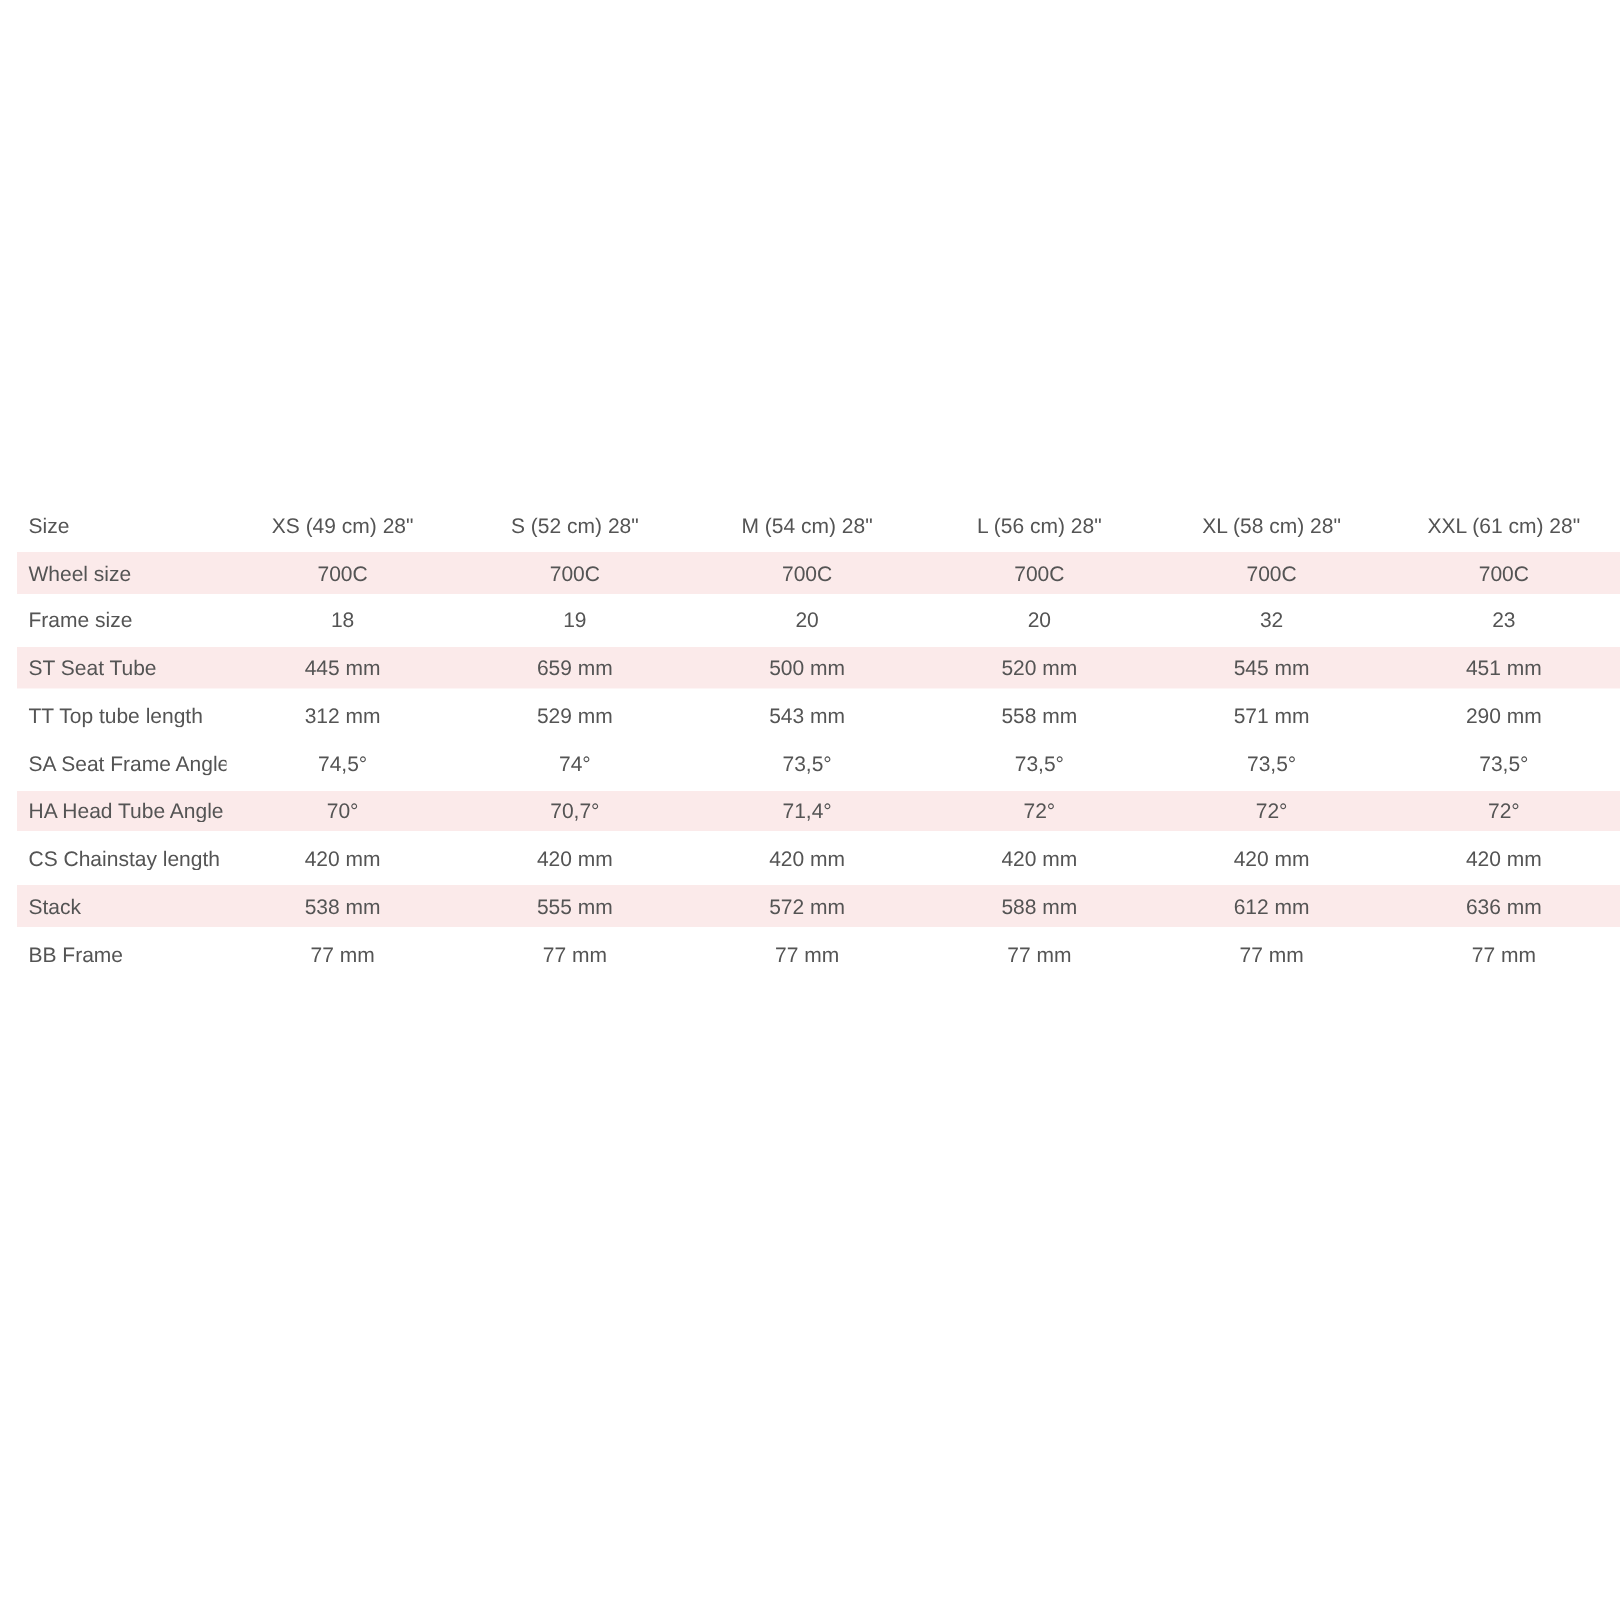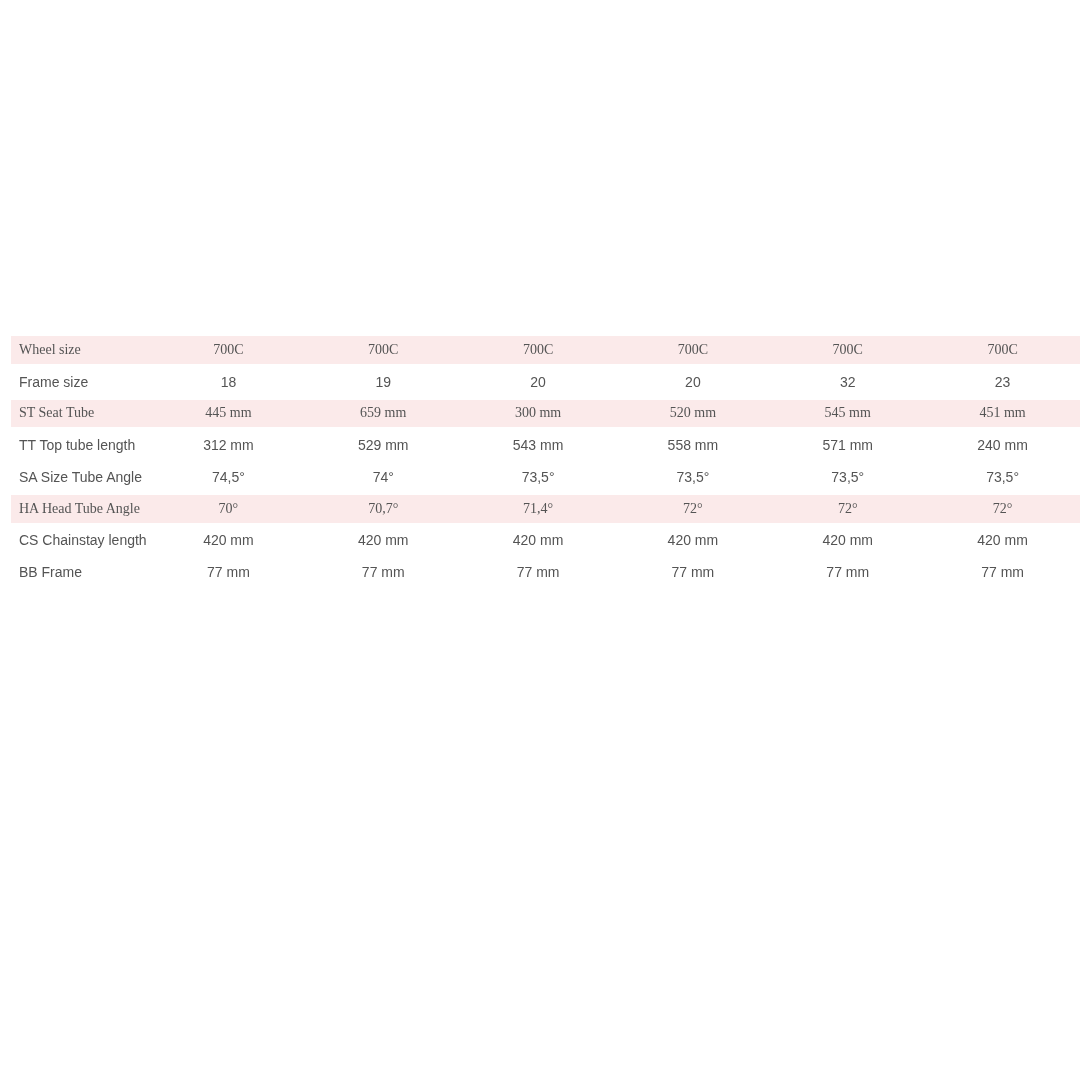--- a/index.html
+++ b/index.html
@@ -29,39 +29,47 @@
     grid-template-columns: 140px repeat(6, 1fr);
     height: 31.75px;
     align-items: center;
     background: #ffffff;
   }
   .row.striped {
     background: #fbeaea;
     border-top: 2px solid #ffffff;
     border-bottom: 2px solid #ffffff;
     background-clip: padding-box;
-    font-family: Liberation Serif, serif;
   }
   .cell {
     font-size: 14px;
     color: #545454;
     text-align: center;
     white-space: nowrap;
     overflow: hidden;
   }
   .cell.label {
     text-align: left;
     padding-left: 8px;
   }
 </style>
 </head>
 <body>
 
 <div class="page">
   <div class="geometry-table" id="geometry-table">
+    <div class="row">
+      <div class="cell label">Size</div>
+    <div class="cell">XS (49 cm) 28"</div>
+        <div class="cell">S (52 cm) 28"</div>
+        <div class="cell">M (54 cm) 28"</div>
+        <div class="cell">L (56 cm) 28"</div>
+        <div class="cell">XL (58 cm) 28"</div>
+        <div class="cell">XXL (61 cm) 28"</div>
+      </div>
   <div class="row striped">
     <div class="cell label">Wheel size</div>
   <div class="cell">700C</div>
         <div class="cell">700C</div>
         <div class="cell">700C</div>
         <div class="cell">700C</div>
         <div class="cell">700C</div>
         <div class="cell">700C</div>
       </div>
       <div class="row">
@@ -70,36 +78,36 @@
         <div class="cell">19</div>
         <div class="cell">20</div>
         <div class="cell">20</div>
         <div class="cell">32</div>
         <div class="cell">23</div>
       </div>
       <div class="row striped">
     <div class="cell label">ST Seat Tube</div>
   <div class="cell">445 mm</div>
         <div class="cell">659 mm</div>
-        <div class="cell">300 mm</div>
+        <div class="cell">500 mm</div>
         <div class="cell">520 mm</div>
         <div class="cell">545 mm</div>
         <div class="cell">451 mm</div>
       </div>
       <div class="row">
     <div class="cell label">TT Top tube length</div>
   <div class="cell">312 mm</div>
         <div class="cell">529 mm</div>
         <div class="cell">543 mm</div>
         <div class="cell">558 mm</div>
         <div class="cell">571 mm</div>
-        <div class="cell">240 mm</div>
+        <div class="cell">290 mm</div>
       </div>
       <div class="row">
-    <div class="cell label">SA Size Tube Angle</div>
+    <div class="cell label">SA Seat Frame Angle</div>
   <div class="cell">74,5°</div>
         <div class="cell">74°</div>
         <div class="cell">73,5°</div>
         <div class="cell">73,5°</div>
         <div class="cell">73,5°</div>
         <div class="cell">73,5°</div>
       </div>
       <div class="row striped">
     <div class="cell label">HA Head Tube Angle</div>
   <div class="cell">70°</div>
@@ -111,20 +119,29 @@
       </div>
       <div class="row">
     <div class="cell label">CS Chainstay length</div>
   <div class="cell">420 mm</div>
         <div class="cell">420 mm</div>
         <div class="cell">420 mm</div>
         <div class="cell">420 mm</div>
         <div class="cell">420 mm</div>
         <div class="cell">420 mm</div>
       </div>
+      <div class="row striped">
+    <div class="cell label">Stack</div>
+  <div class="cell">538 mm</div>
+        <div class="cell">555 mm</div>
+        <div class="cell">572 mm</div>
+        <div class="cell">588 mm</div>
+        <div class="cell">612 mm</div>
+        <div class="cell">636 mm</div>
+      </div>
       <div class="row">
     <div class="cell label">BB Frame</div>
   <div class="cell">77 mm</div>
         <div class="cell">77 mm</div>
         <div class="cell">77 mm</div>
         <div class="cell">77 mm</div>
         <div class="cell">77 mm</div>
         <div class="cell">77 mm</div>
       </div>
     </div>

